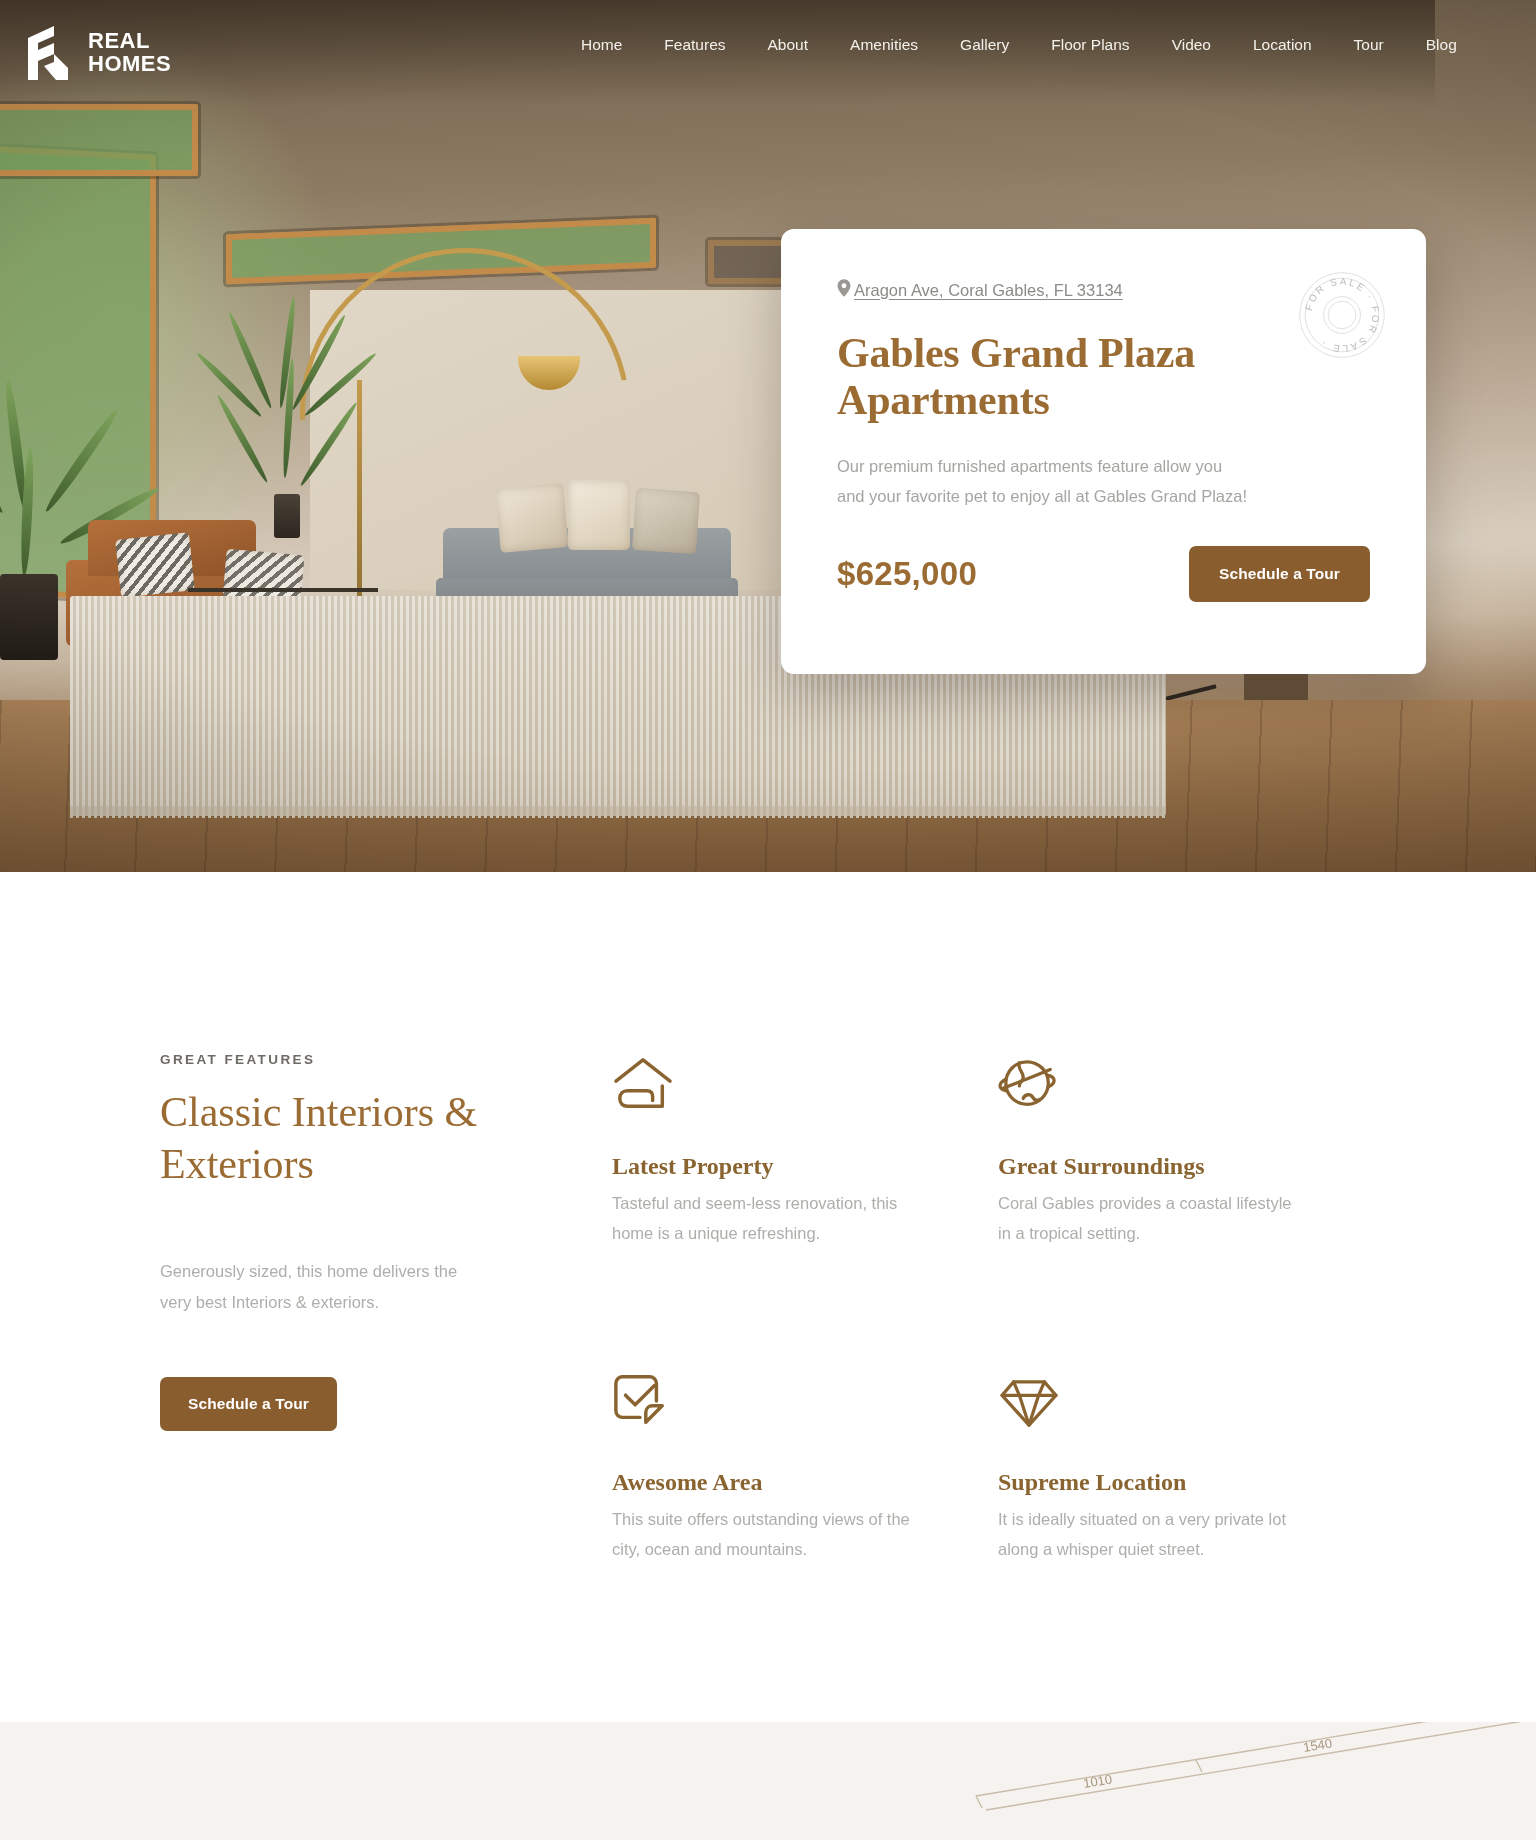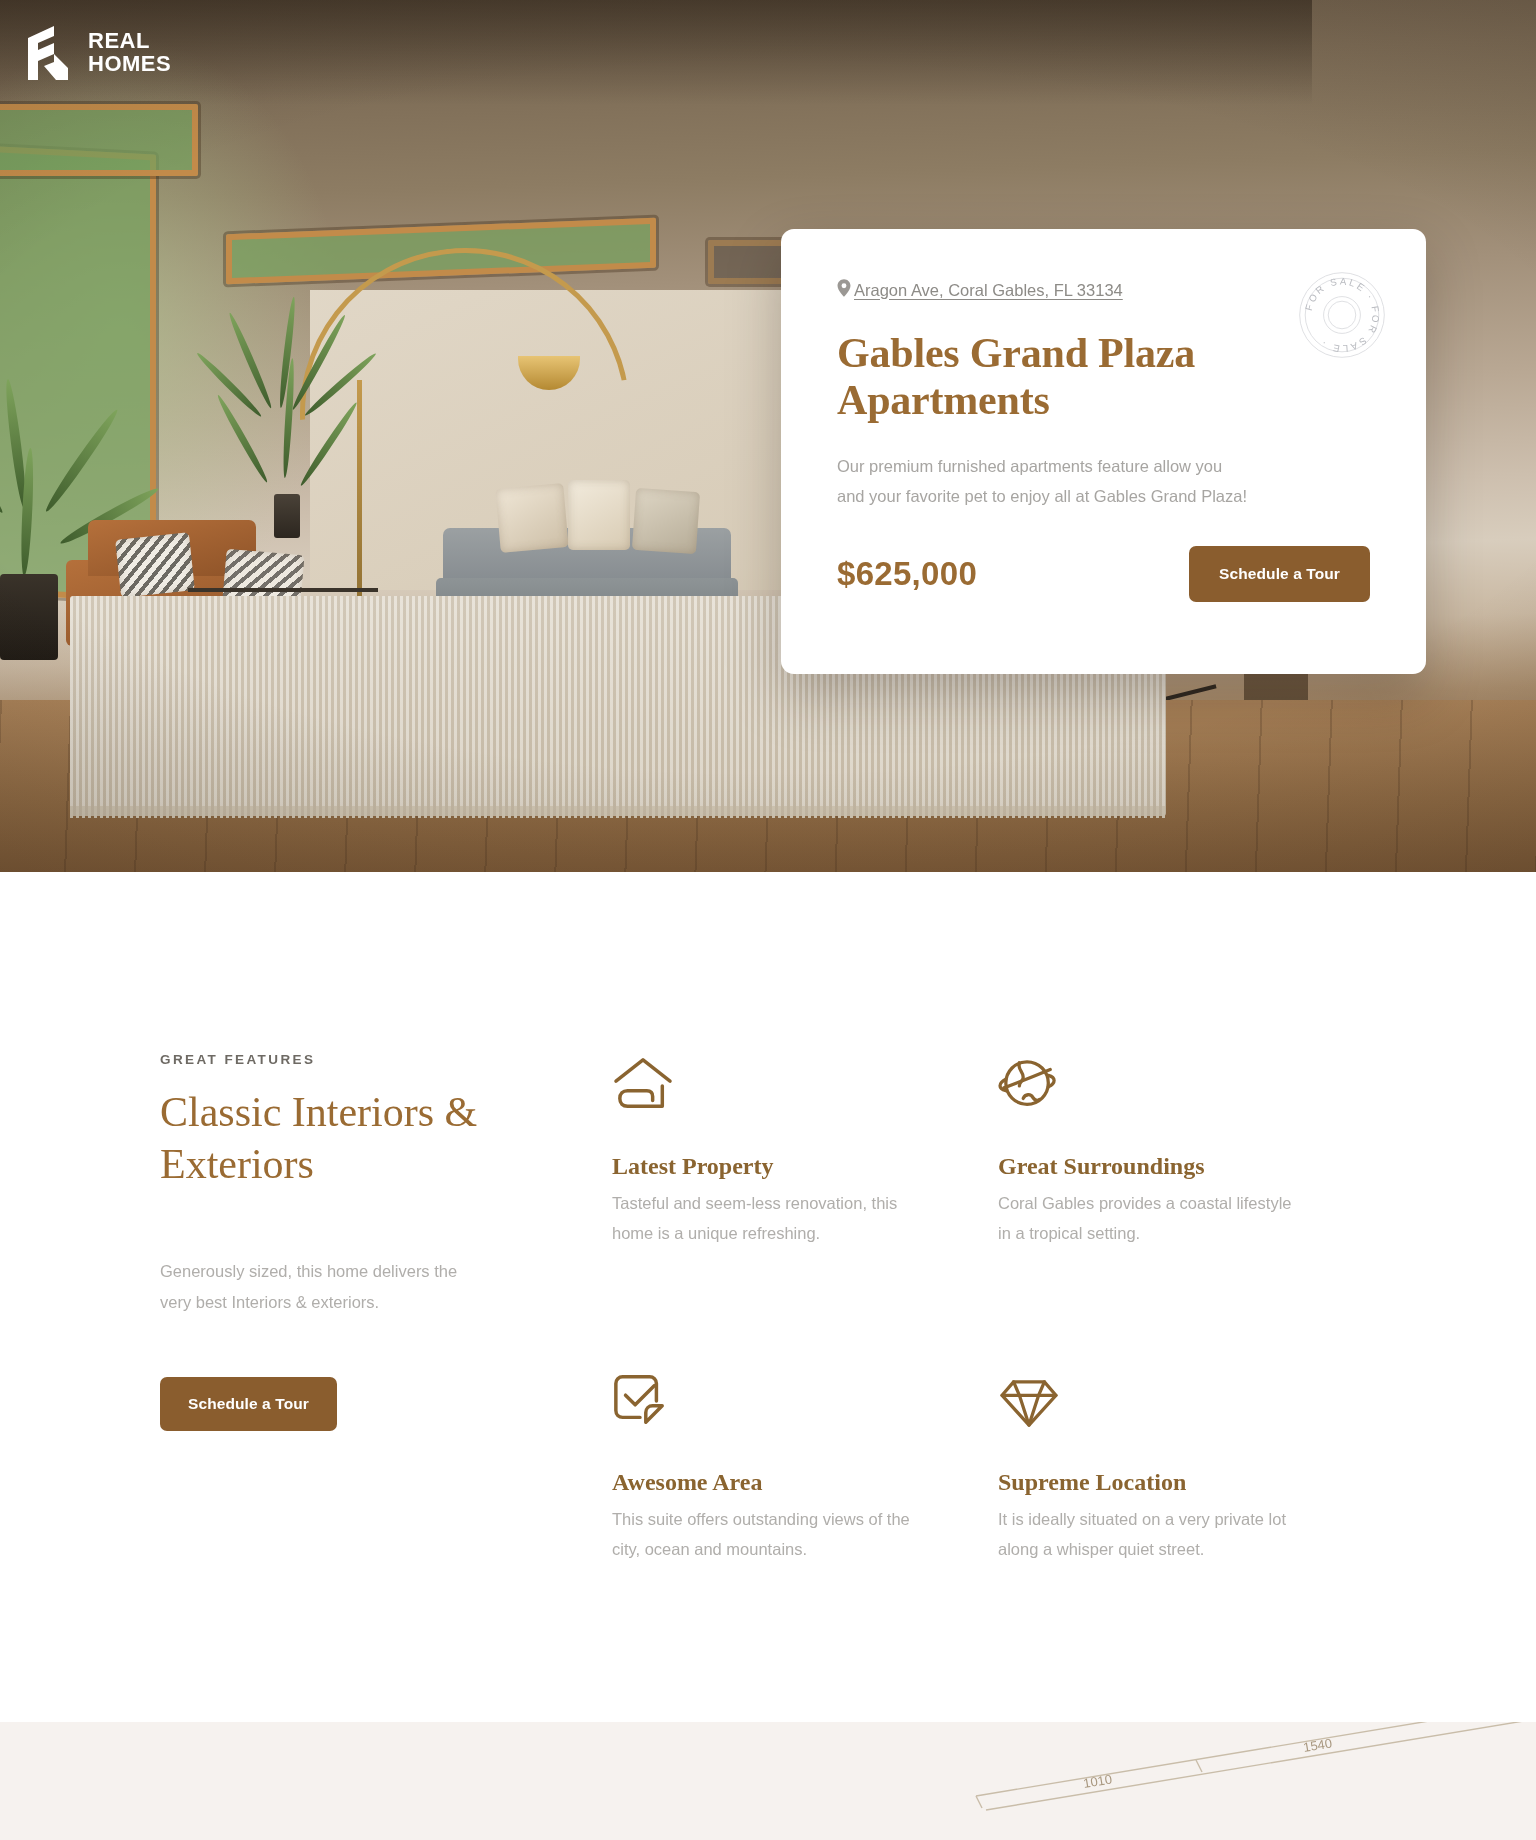--- a/index.html
+++ b/index.html
@@ -140,21 +140,21 @@
   .stool {
     position:absolute; background:linear-gradient(180deg,#7a6349,#4f3f2c); border-radius:4px;
   }
   .hero-vignette{
     position:absolute; inset:0;
     background:radial-gradient(ellipse 120% 90% at 50% 48%, rgba(0,0,0,0) 45%, rgba(25,16,8,.35) 100%);
   }
 
   
   .nav {
-    position:absolute; left:0; top:0; width:1312px; height:105px;
+    position:absolute; left:0; top:0; width:1435px; height:105px;
     display:flex; align-items:center; z-index:40;
     background:linear-gradient(180deg, rgba(40,30,20,.55), rgba(40,30,20,0));
   }
   .logo { display:flex; align-items:center; gap:14px; margin-left:24px; }
   .logo-mark { width:50px; height:58px; }
   .logo-text {
     color:#fff; font-weight:bold; font-size:22px; line-height:1.04;
     letter-spacing:.5px; text-transform:uppercase;
   }
   .nav-links {
@@ -322,20 +322,32 @@
         <svg viewBox="0 0 50 58" width="50" height="58" aria-hidden="true">
           <path d="M4 56 L4 14 L30 2 L30 12 L14 19 L14 26 L30 19 L30 30 L14 37 L14 56 Z" fill="#ffffff"></path>
           <path d="M30 12 L30 30 L44 44 L44 56 L32 56 L20 42 L30 38 Z" fill="#ffffff"></path>
         </svg>
       </span>
       <span class="logo-text">
         <span>REAL</span><br>
         <span>HOMES</span>
       </span>
     </div>
+    <nav class="nav-links">
+      <a href="#">Home</a>
+      <a href="#">Features</a>
+      <a href="#">About</a>
+      <a href="#">Amenities</a>
+      <a href="#">Gallery</a>
+      <a href="#">Floor Plans</a>
+      <a href="#">Video</a>
+      <a href="#">Location</a>
+      <a href="#">Tour</a>
+      <a href="#">Blog</a>
+    </nav>
   </header>
 
   <div class="card">
 
     <div class="addr">
       <span>
         <svg viewBox="0 0 16 20" width="14" height="18" aria-hidden="true">
           <path d="M8 0C3.9 0 .6 3.3.6 7.4.6 12.9 8 20 8 20s7.4-7.1 7.4-12.6C15.4 3.3 12.1 0 8 0zm0 10.2a2.8 2.8 0 1 1 0-5.6 2.8 2.8 0 0 1 0 5.6z" fill="#9b9894"></path>
         </svg>
       </span>

